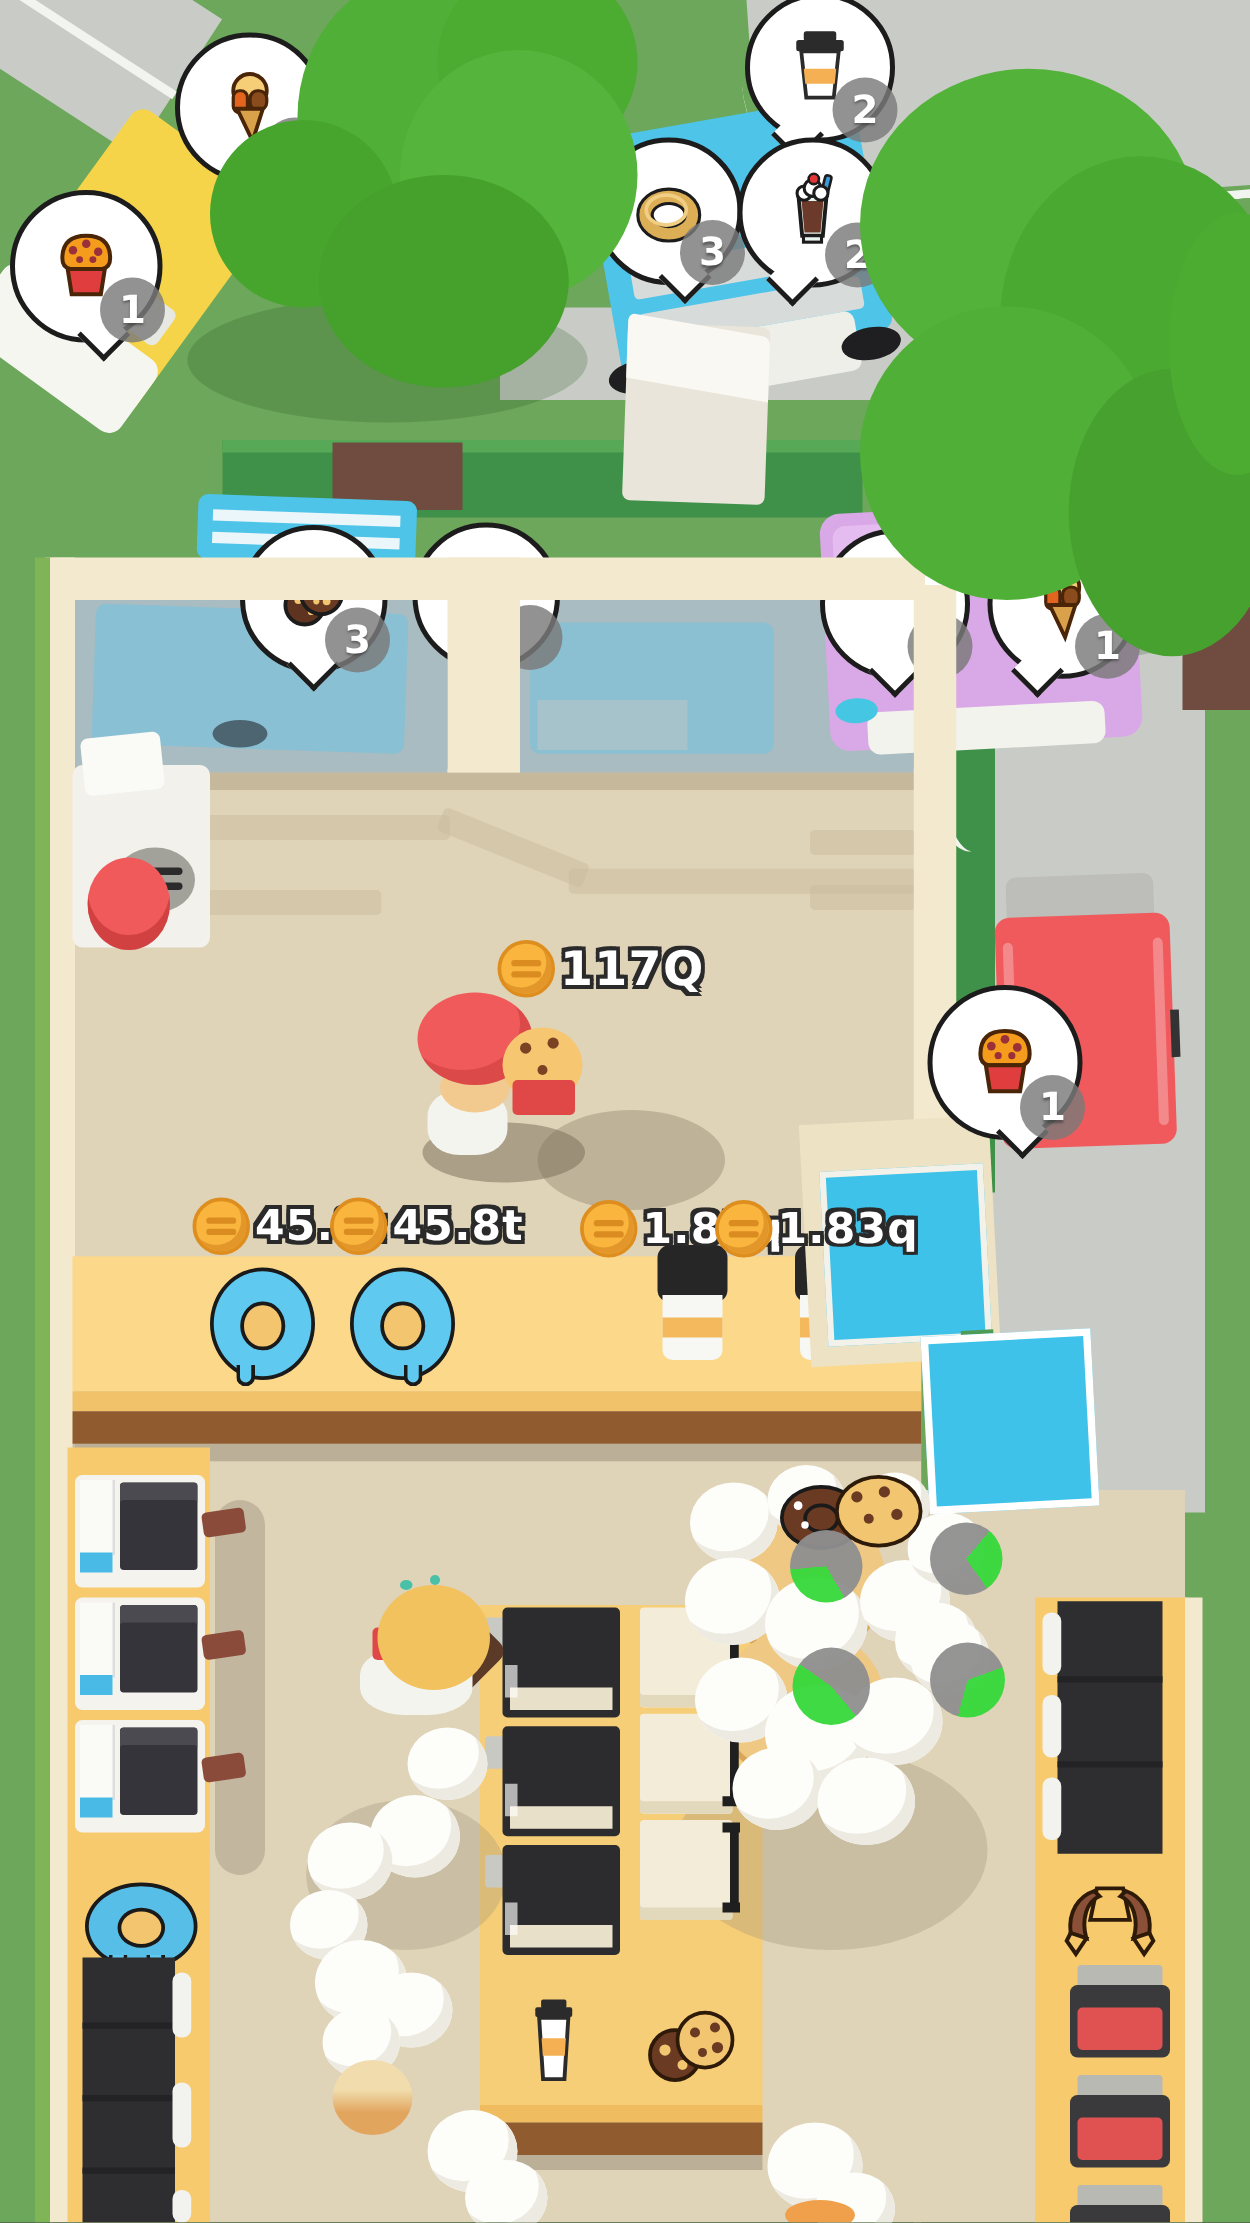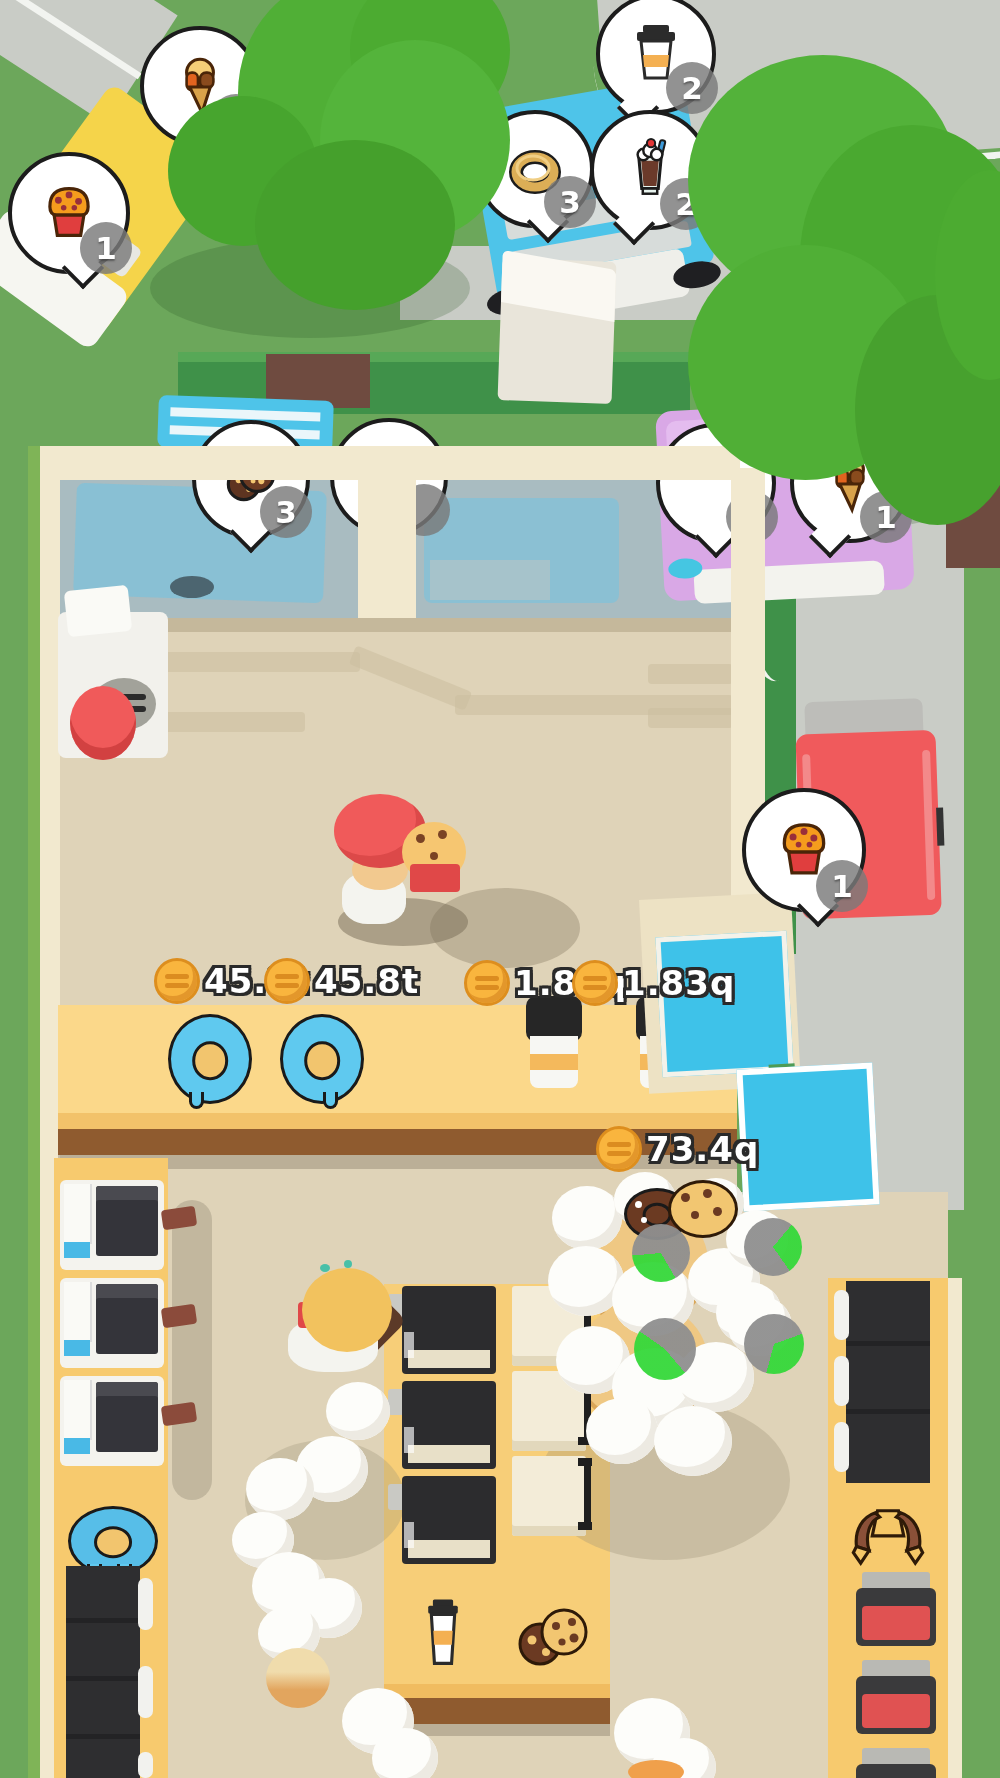--- a/index.html
+++ b/index.html
@@ -510,20 +510,26 @@
   <div class="a r50" style="left:350px;top:-30px;width:160px;height:160px;background:#4CAB31;z-index:9;"></div>
   <div class="a r50" style="left:320px;top:40px;width:190px;height:200px;background:#54B43B;z-index:9;"></div>
   <div class="a r50" style="left:168px;top:96px;width:150px;height:150px;background:#47A52E;z-index:9;"></div>
   <div class="a r50" style="left:255px;top:140px;width:200px;height:170px;background:#45A02C;z-index:9;"></div>
   <div class="a r50" style="left:688px;top:55px;width:270px;height:250px;background:#53B23A;z-index:9;"></div>
   <div class="a r50" style="left:800px;top:125px;width:225px;height:265px;background:#4AA930;z-index:9;"></div>
   <div class="a r50" style="left:688px;top:245px;width:235px;height:235px;background:#50AF36;z-index:9;"></div>
   <div class="a r50" style="left:855px;top:295px;width:165px;height:230px;background:#47A12E;z-index:9;"></div>
   <div class="a r50" style="left:935px;top:170px;width:110px;height:210px;background:#4CAB31;z-index:9;"></div>
 
+  <div class="a money" style="left:398px;top:752px;">
+    <div class="coin">
+        <i></i>
+      </div>
+    <span class="amount" style="font-size:38px;">117Q</span>
+  </div>
   <div class="a money" style="left:154px;top:958px;">
     <div class="coin">
         <i></i>
       </div>
     <span class="amount">45.8t</span>
   </div>
   <div class="a money" style="left:264px;top:958px;">
     <div class="coin">
         <i></i>
       </div>
@@ -534,20 +540,14 @@
         <i></i>
       </div>
     <span class="amount">1.83q</span>
   </div>
   <div class="a money" style="left:572px;top:960px;">
     <div class="coin">
         <i></i>
       </div>
     <span class="amount">1.83q</span>
   </div>
-  <div class="a money" style="left:596px;top:1126px;">
-    <div class="coin">
-        <i></i>
-      </div>
-    <span class="amount">73.4q</span>
-  </div>
 
 </div>
 
 </body></html>

